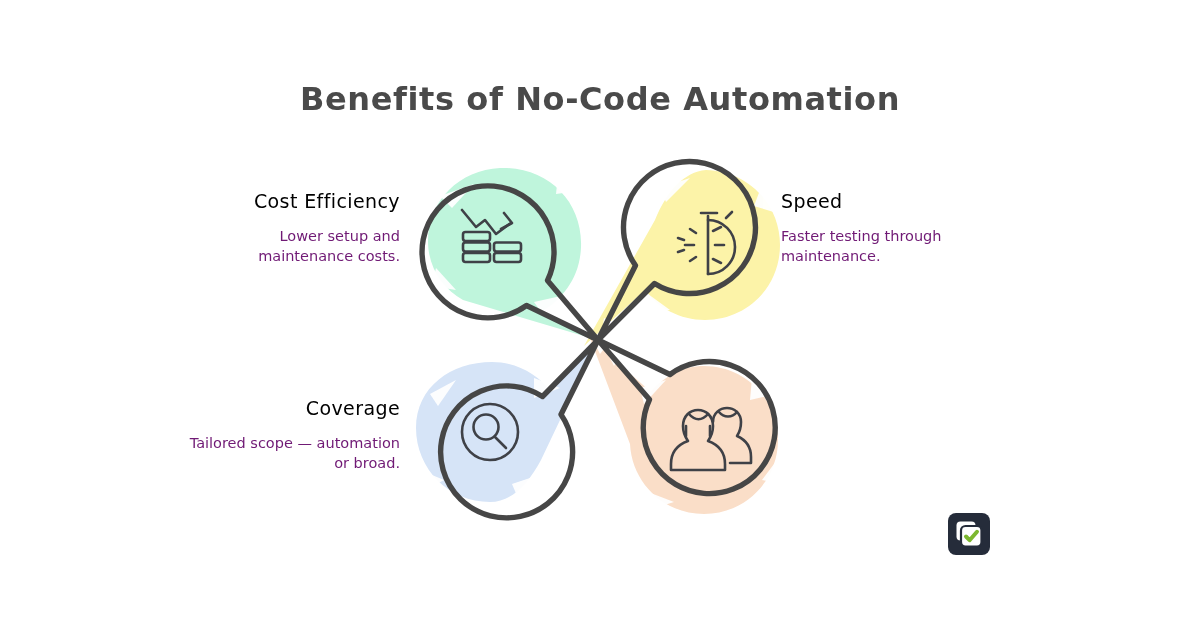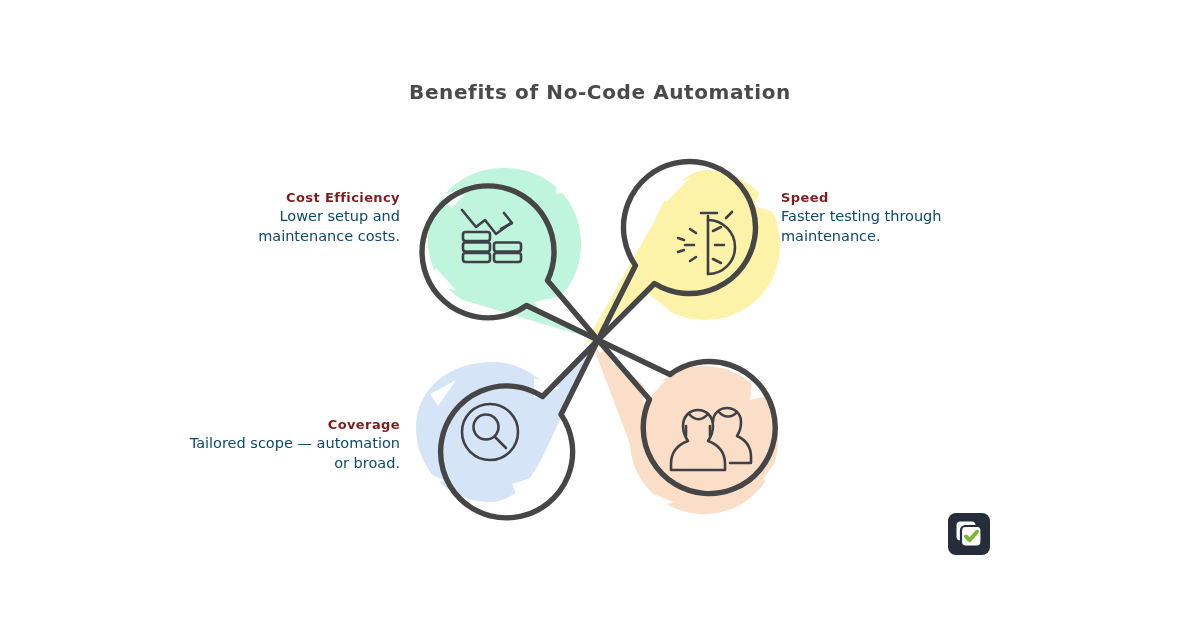--- a/index.html
+++ b/index.html
@@ -19,72 +19,72 @@
     width: 1200px;
     height: 628px;
   }
   #page-title {
     position: absolute;
     left: 0;
     top: 80px;
     width: 1200px;
     text-align: center;
     font-family: "DejaVu Sans", sans-serif;
-    font-size: 20px;
+    font-size: 32px;
     font-weight: bold;
     letter-spacing: 0.6px;
     color: #4a4a4a;
   }
   .pinwheel {
     position: absolute;
     left: 408px;
     top: 150px;
     width: 382px;
     height: 378px;
   }
   .label-block {
     position: absolute;
     color: #4a4a4a;
   }
   .label-heading {
     font-family: "DejaVu Sans", sans-serif;
-    font-size: 13px;
-    font-weight: bold;
+    font-size: 19px;
+    font-weight: normal;
     letter-spacing: 0.4px;
-    color: #7f1d1d;
+    color: #000000;
     line-height: 1.2;
     white-space: nowrap;
   }
   .label-desc {
     font-family: "DejaVu Sans", sans-serif;
     font-size: 14.5px;
     font-weight: normal;
-    color: #0c4a6e;
+    color: #701a75;
     line-height: 1.42;
-    margin-top: 0;
+    margin-top: 13px;
   }
   .left-block {
     text-align: right;
   }
   .right-block {
     text-align: left;
   }
   #block-cost {
     left: 180px;
     top: 190px;
     width: 220px;
   }
   #block-speed {
     left: 781px;
     top: 190px;
     width: 215px;
   }
   #block-coverage {
     left: 180px;
-    top: 417px;
+    top: 397px;
     width: 220px;
   }
   #block-accessibility {
     left: 781px;
     top: 417px;
     width: 220px;
   }
   #brand-logo {
     position: absolute;
     left: 948px;

